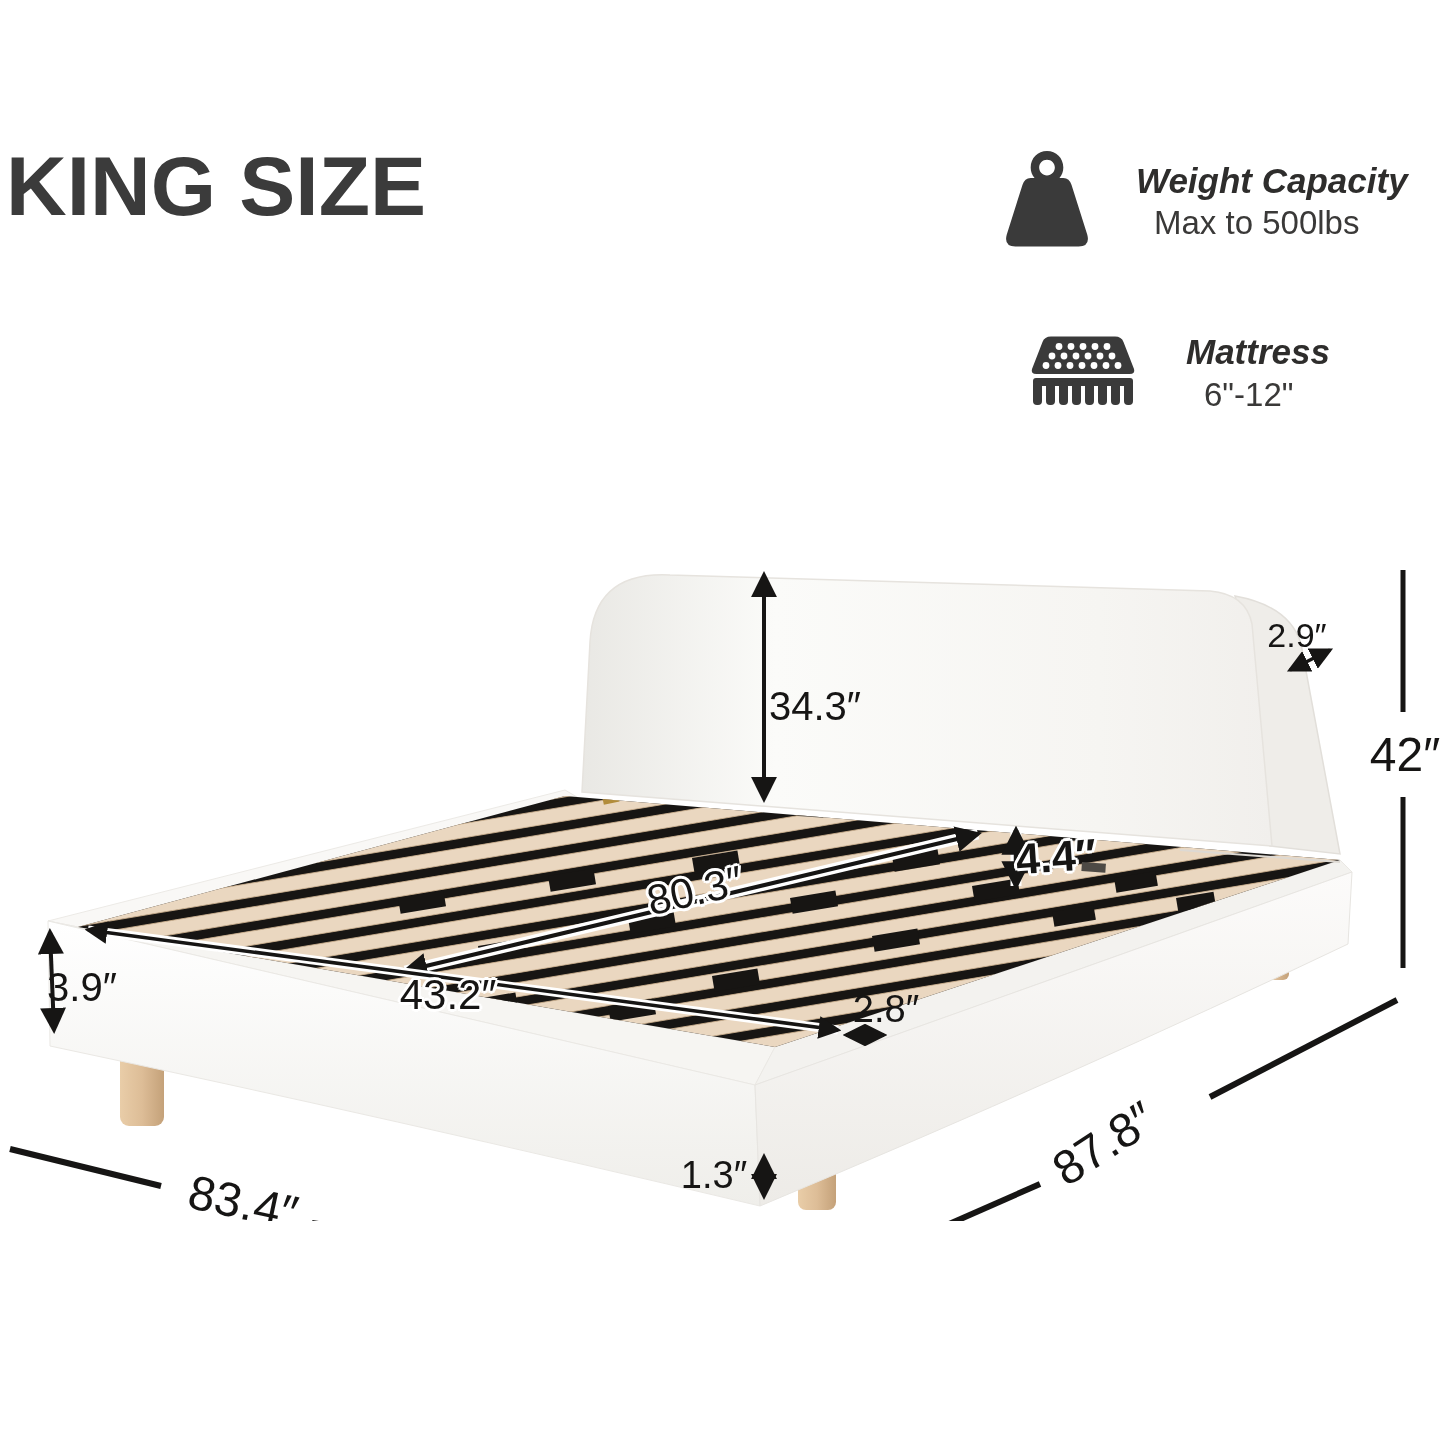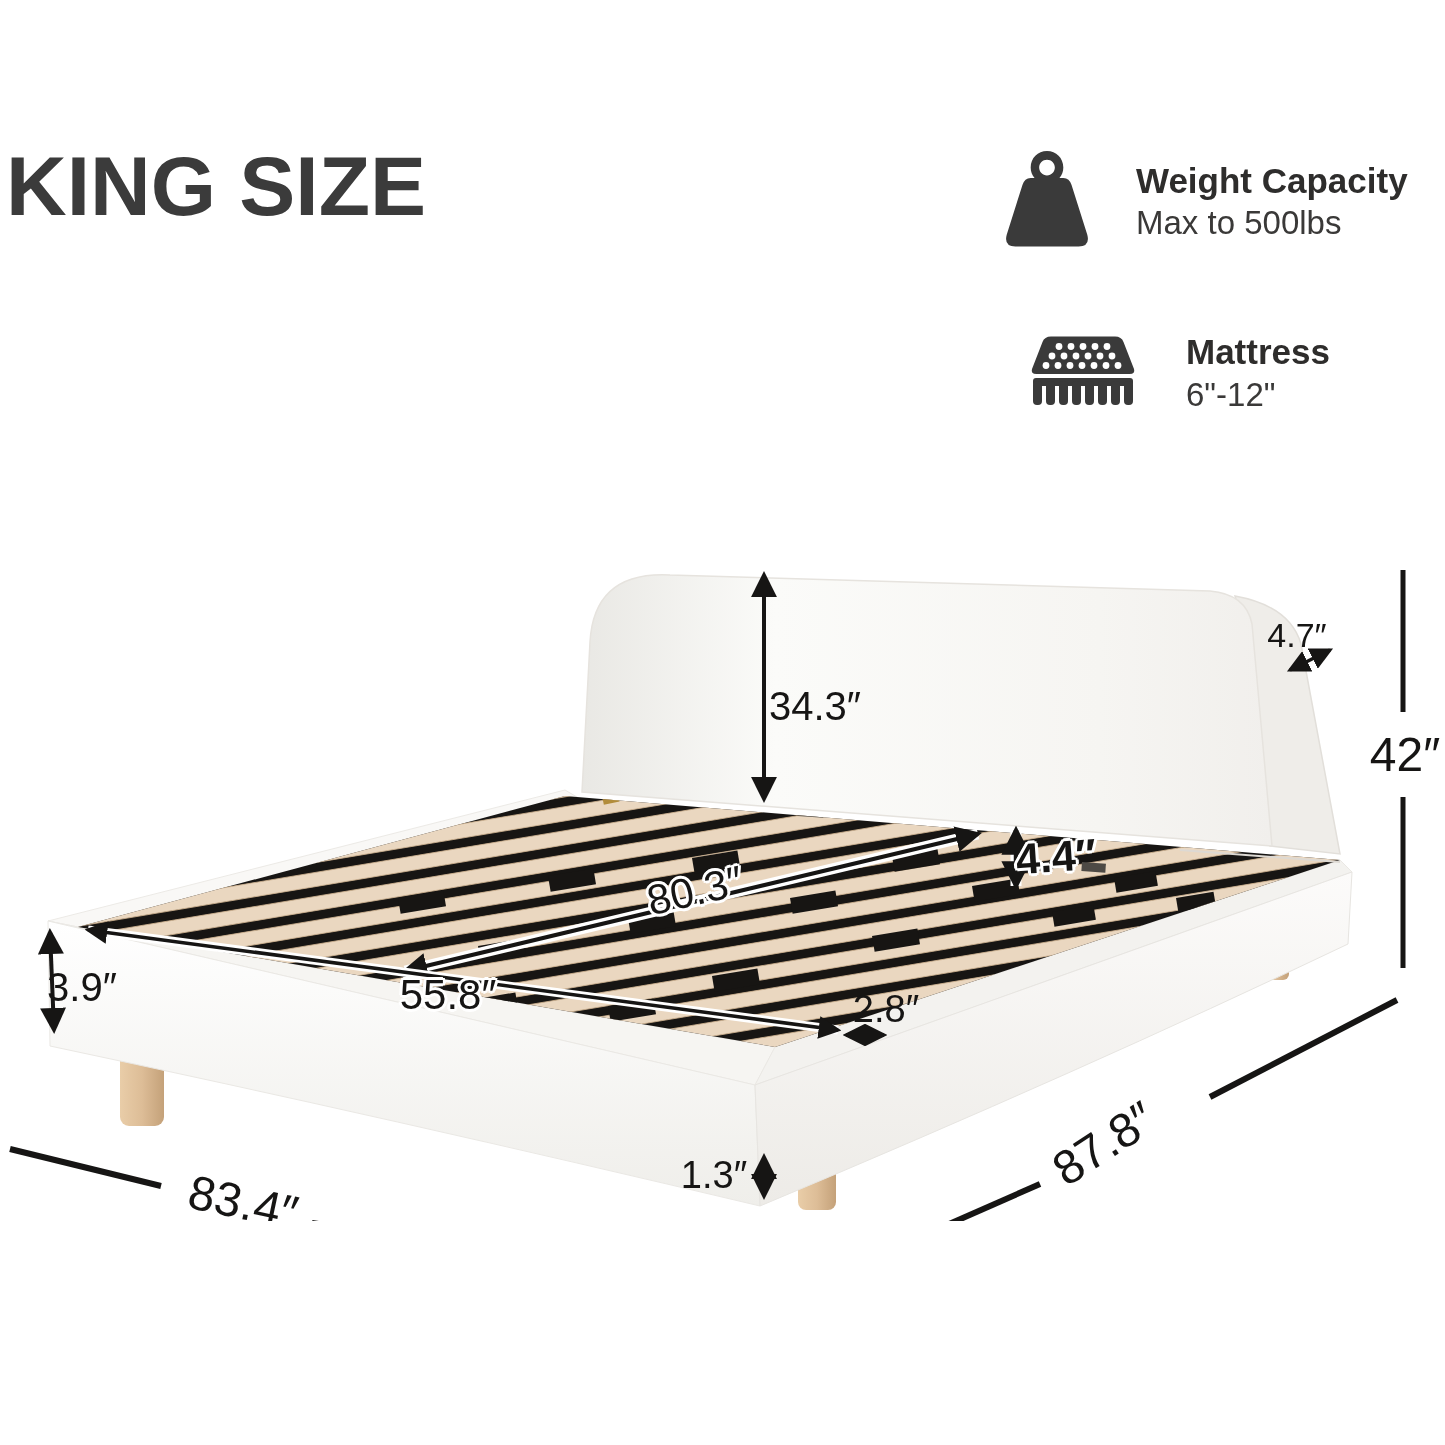--- a/index.html
+++ b/index.html
@@ -7,22 +7,22 @@
     position:relative;width:1445px;height:1221px;background:#ffffff;overflow:hidden;
     font-family:"Liberation Sans",sans-serif;color:#1c1b1a;
   }
   .page-title{
     position:absolute;left:6px;top:138px;
     font-size:84px;font-weight:800;letter-spacing:0px;color:#3b3b3b;
     white-space:nowrap;
   }
   .feature{position:absolute;display:flex;align-items:center;gap:38px;}
   .feature .icon{flex:0 0 auto;}
-  .feature .txt .t1{font-size:35px;font-weight:700;color:#2e2d2c;line-height:1.25;}
-  .feature .txt .t2{font-size:33px;font-weight:400;color:#3a3938;line-height:1.25;}
+  .feature .txt .t1{font-size:35px;font-weight:700;color:#2e2d2c;line-height:1.25;font-style:italic;}
+  .feature .txt .t2{font-size:33px;font-weight:400;color:#3a3938;line-height:1.25;margin-left:18px;}
   .dim{
     position:absolute;left:var(--x);top:var(--y);
     transform:translate(-50%,-50%) rotate(var(--r,0deg));
     font-size:var(--fs,40px);font-weight:400;color:#161514;white-space:nowrap;
     line-height:1;
   }
   .dim.big{font-weight:400;}
   .dim.halo{
     text-shadow:
       -2px -2px 0 #fff, 2px -2px 0 #fff, -2px 2px 0 #fff, 2px 2px 0 #fff,
@@ -209,24 +209,24 @@
 
       <line x1="10" y1="1149" x2="161" y2="1186" stroke-width="6"></line>
       <line x1="312" y1="1223" x2="762" y2="1291" stroke-width="6"></line>
 
       <line x1="797" y1="1291" x2="1040" y2="1184" stroke-width="6"></line>
       <line x1="1210" y1="1097" x2="1397" y2="1000" stroke-width="6"></line>
     </g>
   </svg>
 
   <div class="dim" style="--x:815px;--y:706px;--fs:40px">34.3″</div>
-  <div class="dim" style="--x:1297px;--y:635px;--fs:34px">4.7″</div>
+  <div class="dim" style="--x:1297px;--y:635px;--fs:34px">2.9″</div>
   <div class="dim big" style="--x:1405px;--y:755px;--fs:48px">42″</div>
   <div class="dim halo" style="--x:695px;--y:891px;--fs:42px;--r:-13deg">80.3″</div>
   <div class="dim halo bold" style="--x:1056px;--y:857px;--fs:43px;--r:-4deg">4.4″</div>
   <div class="dim" style="--x:82px;--y:987px;--fs:40px">3.9″</div>
-  <div class="dim halo" style="--x:448px;--y:995px;--fs:42px">55.8″</div>
+  <div class="dim halo" style="--x:448px;--y:995px;--fs:42px">43.2″</div>
   <div class="dim" style="--x:886px;--y:1009px;--fs:38px">2.8″</div>
   <div class="dim" style="--x:714px;--y:1175px;--fs:38px">1.3″</div>
   <div class="dim big" style="--x:243px;--y:1203px;--fs:48px;--r:12deg">83.4″</div>
   <div class="dim big" style="--x:1104px;--y:1144px;--fs:48px;--r:-33deg">87.8″</div>
 
 </div>
 
 </body></html>

